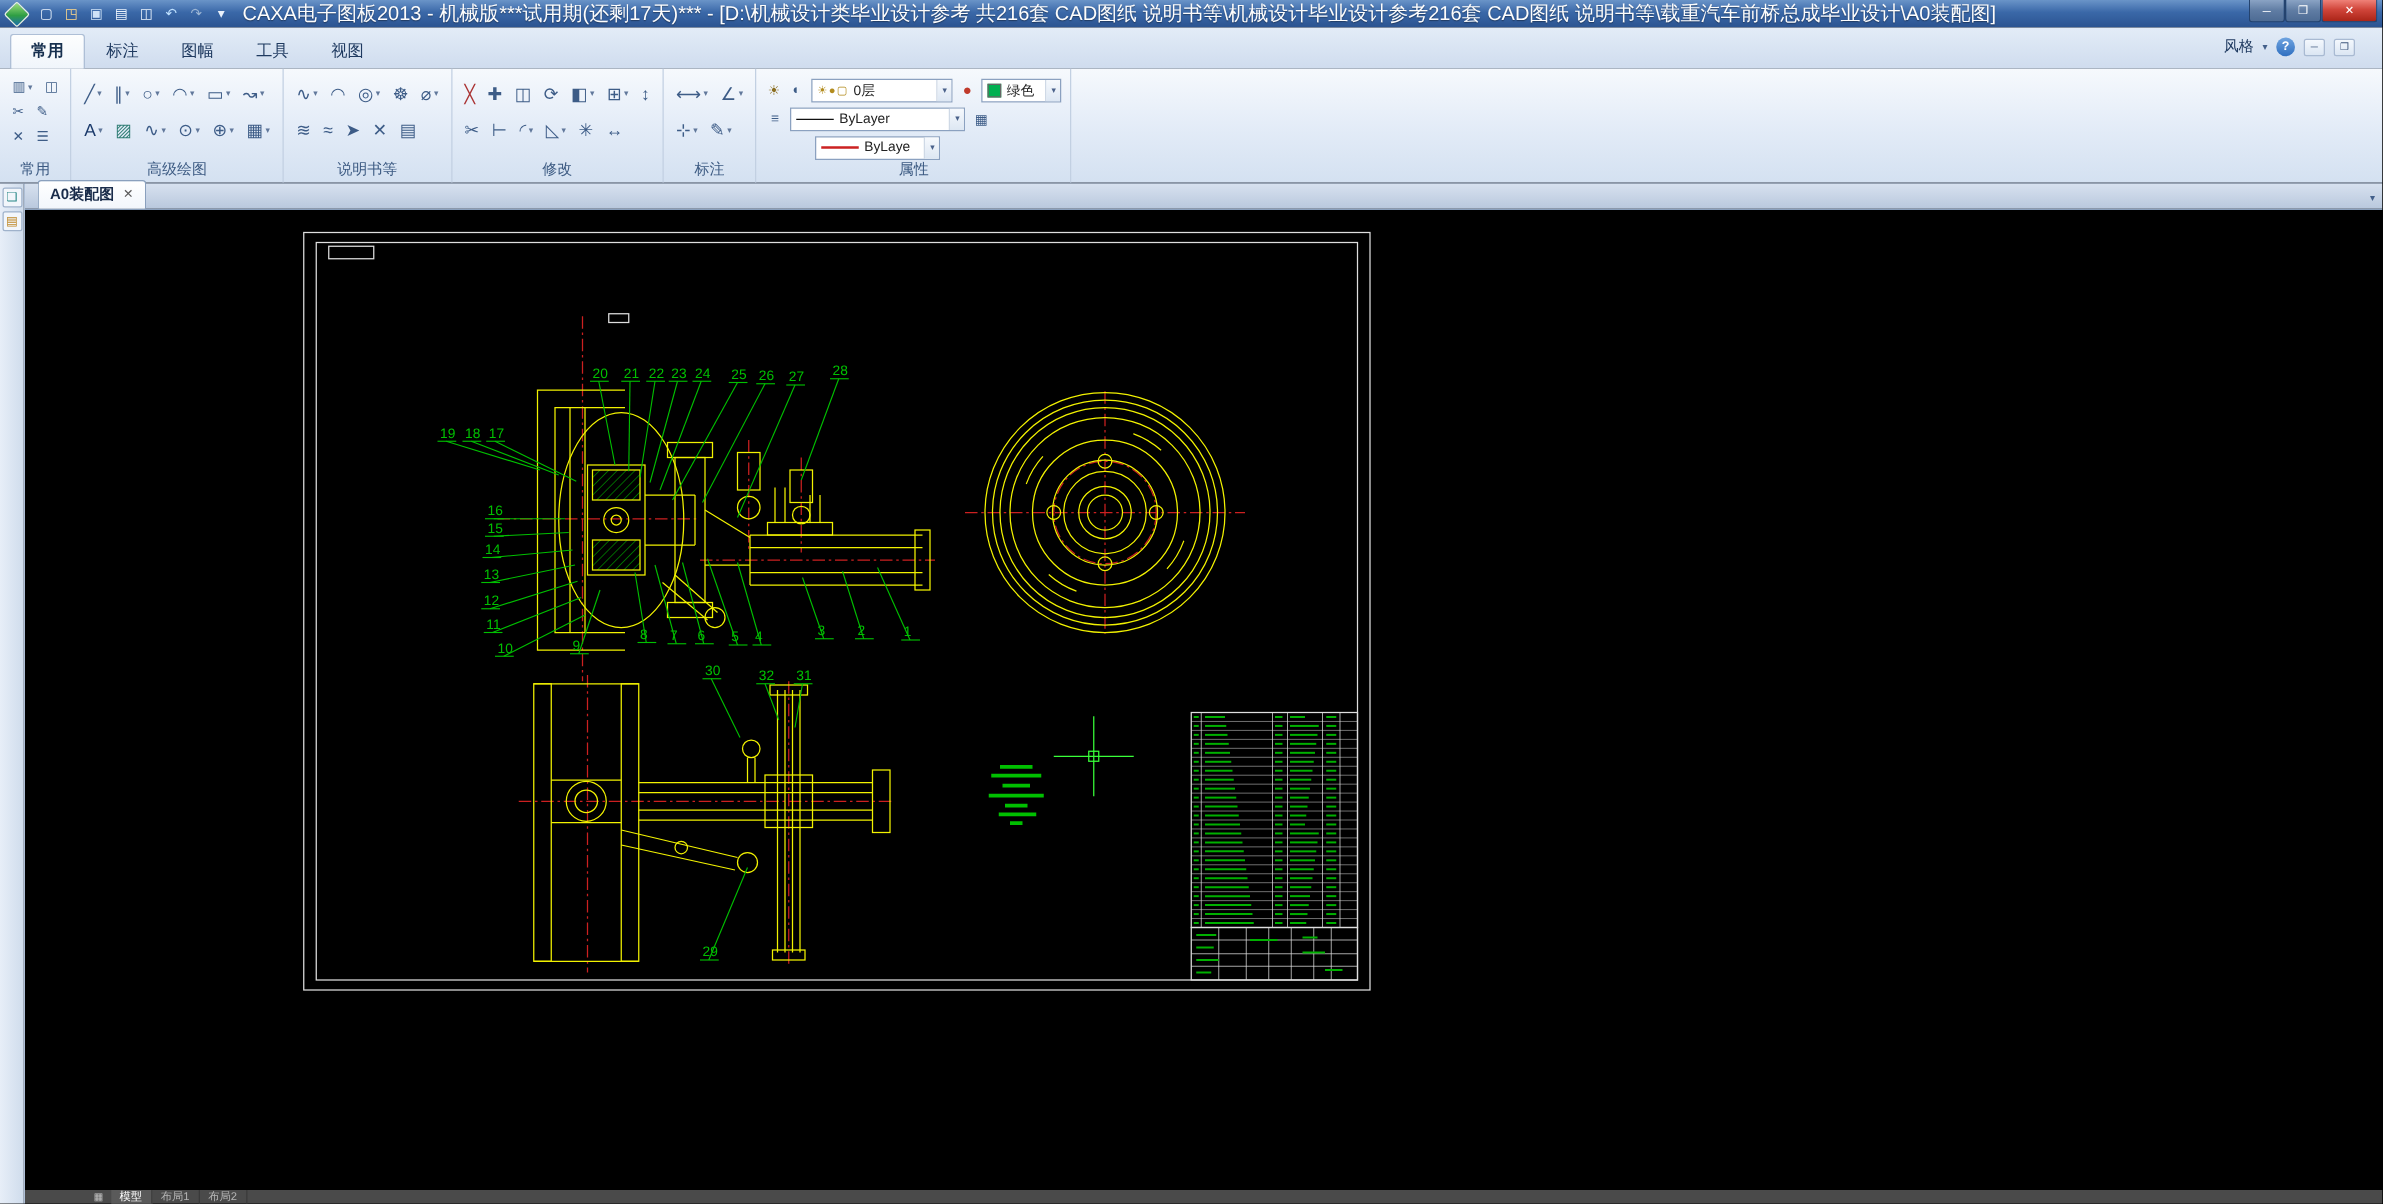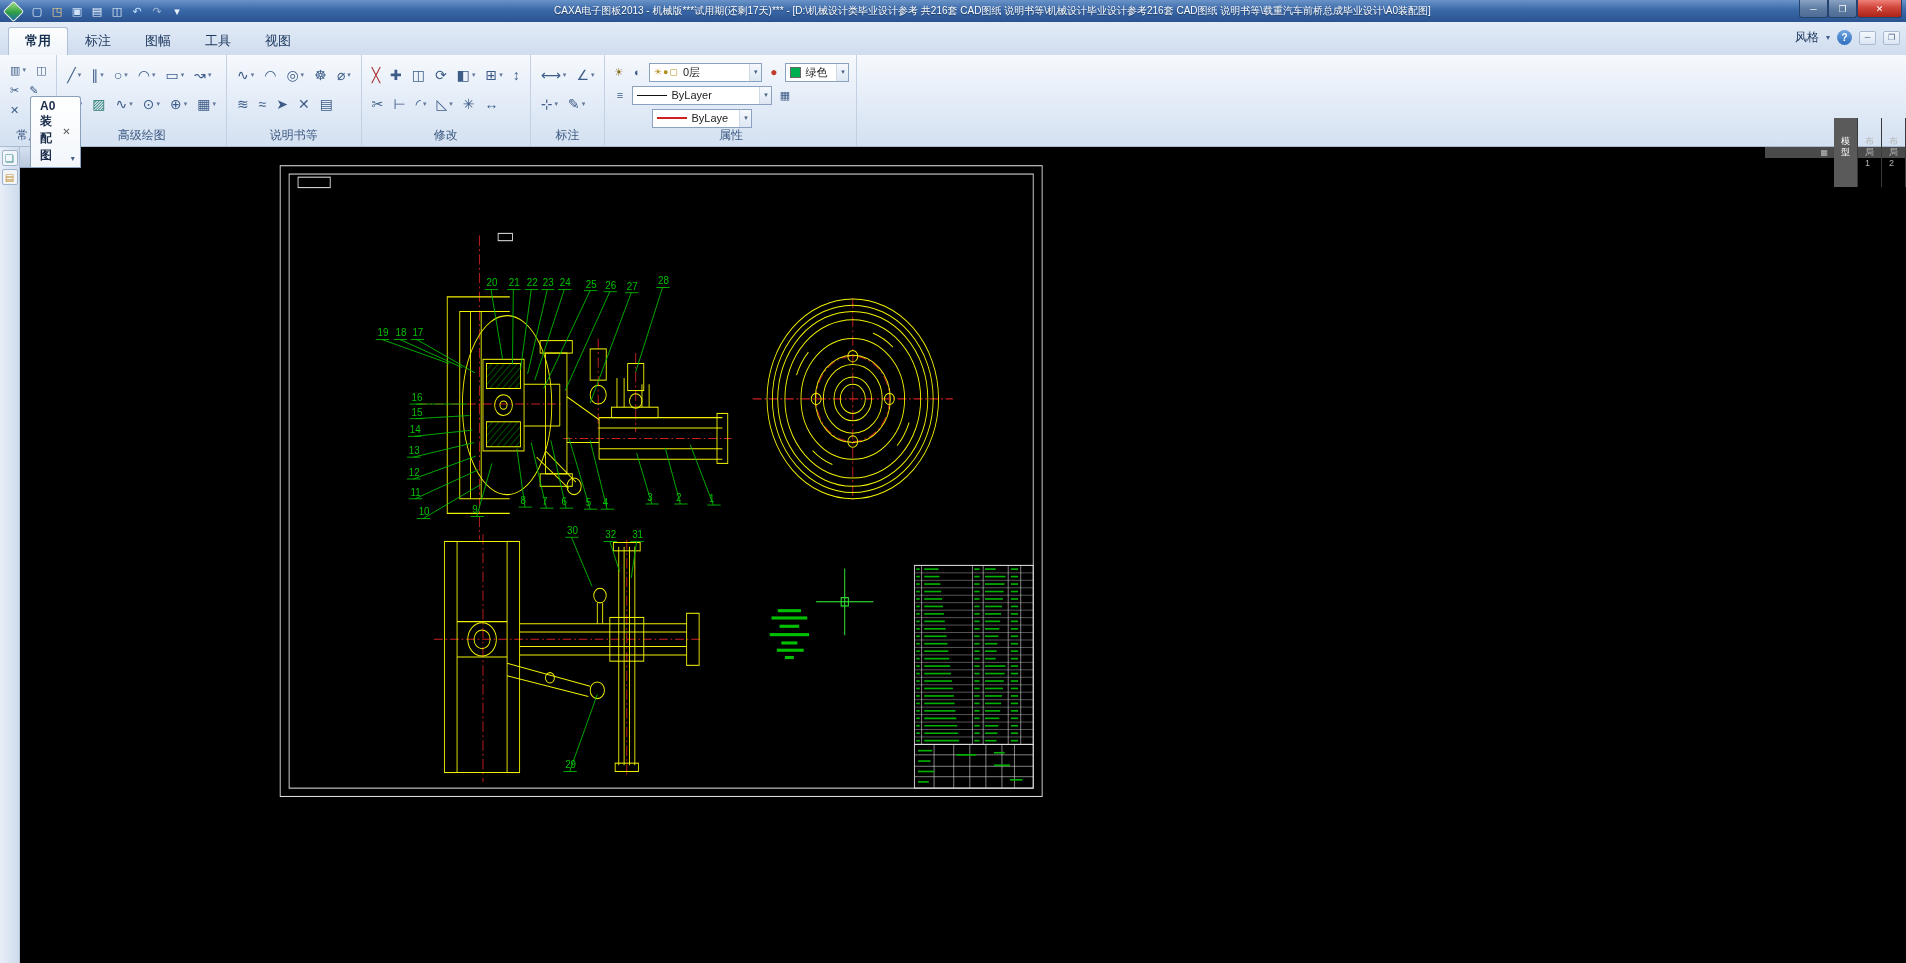--- a/index.html
+++ b/index.html
@@ -7,35 +7,35 @@
     font-family:"Liberation Sans","DejaVu Sans",sans-serif;}
   .window{width:1906px;height:963px;display:flex;flex-direction:column;position:relative}
 
   
   .titlebar{height:22px;background:linear-gradient(#6a94c8,#3a68a8 45%,#2b5390);
     display:flex;align-items:center;color:#fff;font-size:12px;padding-left:3px;flex:0 0 22px}
   .logo{width:15px;height:15px;margin:0 3px;background:linear-gradient(135deg,#9fe07a,#2f9e44 55%,#1b6fae);
     transform:rotate(45deg);border:1px solid #e8f4e0;border-radius:2px;flex:0 0 15px}
   .qat{display:flex;align-items:center;gap:2px;margin-left:4px}
   .qic{width:18px;height:17px;text-align:center;line-height:17px;font-size:11px;cursor:default}
-  .title-text{flex:1;text-align:center;white-space:nowrap;overflow:hidden;text-overflow:ellipsis;
-    font-size:10px;color:#fdfdfd;text-shadow:0 1px 1px rgba(0,0,0,.4);padding:0 8px}
+  .title-text{flex:1;white-space:nowrap;overflow:hidden;text-overflow:ellipsis;
+    font-size:16px;color:#fdfdfd;text-shadow:0 1px 1px rgba(0,0,0,.4);padding:0 8px}
   .winbtns{display:flex;align-items:flex-start;height:22px}
   .wbtn{height:18px;width:29px;display:flex;align-items:center;justify-content:center;color:#fff;
     font-size:9px;border:1px solid #24436e;border-top:none;border-radius:0 0 3px 3px;
     background:linear-gradient(#8aa3c4,#5f7ca3 50%,#4d6b94)}
   .wbtn.close{width:45px;background:linear-gradient(#ef8178,#d0453a 45%,#aa2417);margin-right:4px}
 
   
   .tabrow{height:33px;background:linear-gradient(#e3ecf7,#cfdcee);display:flex;align-items:flex-end;
     padding-left:8px;flex:0 0 33px;position:relative}
   .rtab{padding:4px 16px 5px;font-size:13px;color:#1f3a60;border:1px solid transparent;border-bottom:none;
     border-radius:3px 3px 0 0;cursor:default}
   .rtab.active{background:linear-gradient(#fdfefe,#f0f5fb);border-color:#aebfd6;color:#17304f;font-weight:bold}
-  .tabrow-right{position:absolute;right:6px;top:7px;display:flex;align-items:center;gap:7px}
+  .tabrow-right{position:absolute;right:22px;top:7px;display:flex;align-items:center;gap:7px}
   .style-lbl{font-size:12px;color:#1f3a60}
   .mini-arrow{font-size:8px;color:#43608a}
   .help-circle{width:15px;height:15px;border-radius:50%;background:linear-gradient(#6fa4e0,#2f6fc0);
     color:#fff;font-size:10px;font-weight:bold;text-align:center;line-height:15px}
   .childbtn{width:17px;height:14px;font-size:8px;color:#40597e;border:1px solid #a9bad2;border-radius:2px;
     background:linear-gradient(#f4f8fd,#dbe6f3);display:flex;align-items:center;justify-content:center}
 
   
   .ribbon{height:92px;flex:0 0 92px;background:linear-gradient(#f6f9fd,#e2ebf7 55%,#d4e1f1);
     border-bottom:1px solid #a9bad2;display:flex;align-items:stretch}
@@ -61,21 +61,21 @@
   .swatch{width:11px;height:11px;border:1px solid #666;flex:0 0 11px}
   .lsample{width:30px;border-top:1px solid #111;flex:0 0 30px}
   .lsample.red{border-top:2px solid #c22}
 
   
   .workrow{flex:1;display:flex;min-height:0}
   .leftstrip{width:20px;flex:0 0 20px;background:linear-gradient(90deg,#e7eef8,#cfdcec);
     border-right:1px solid #aebfd6;display:flex;flex-direction:column;align-items:center;padding-top:3px;gap:3px}
   .palbtn{width:16px;height:16px;border:1px solid #9fb2cb;border-radius:2px;background:#f2f6fb;
     font-size:10px;line-height:15px;text-align:center}
-  .rightcol{flex:1;display:flex;flex-direction:row;min-width:0}
+  .rightcol{flex:1;display:flex;flex-direction:column;min-width:0}
   .docbar{height:21px;flex:0 0 21px;background:linear-gradient(#d7e1ef,#b9c8dd);
     border-bottom:1px solid #8aa0bd;display:flex;align-items:flex-end;padding-left:10px;position:relative}
   .doctab{display:flex;align-items:center;gap:7px;background:linear-gradient(#ffffff,#f2f6fb);
     border:1px solid #8aa0bd;border-bottom:none;border-radius:3px 3px 0 0;padding:2px 9px 3px;
     font-size:12px;font-weight:bold;color:#1a2c4a}
   .docclose{font-size:10px;color:#5a5a5a;font-weight:normal}
   .docbar-overflow{position:absolute;right:6px;bottom:4px;font-size:8px;color:#43608a}
 
   
   .canvas{flex:1;background:#000;position:relative;min-height:0}

